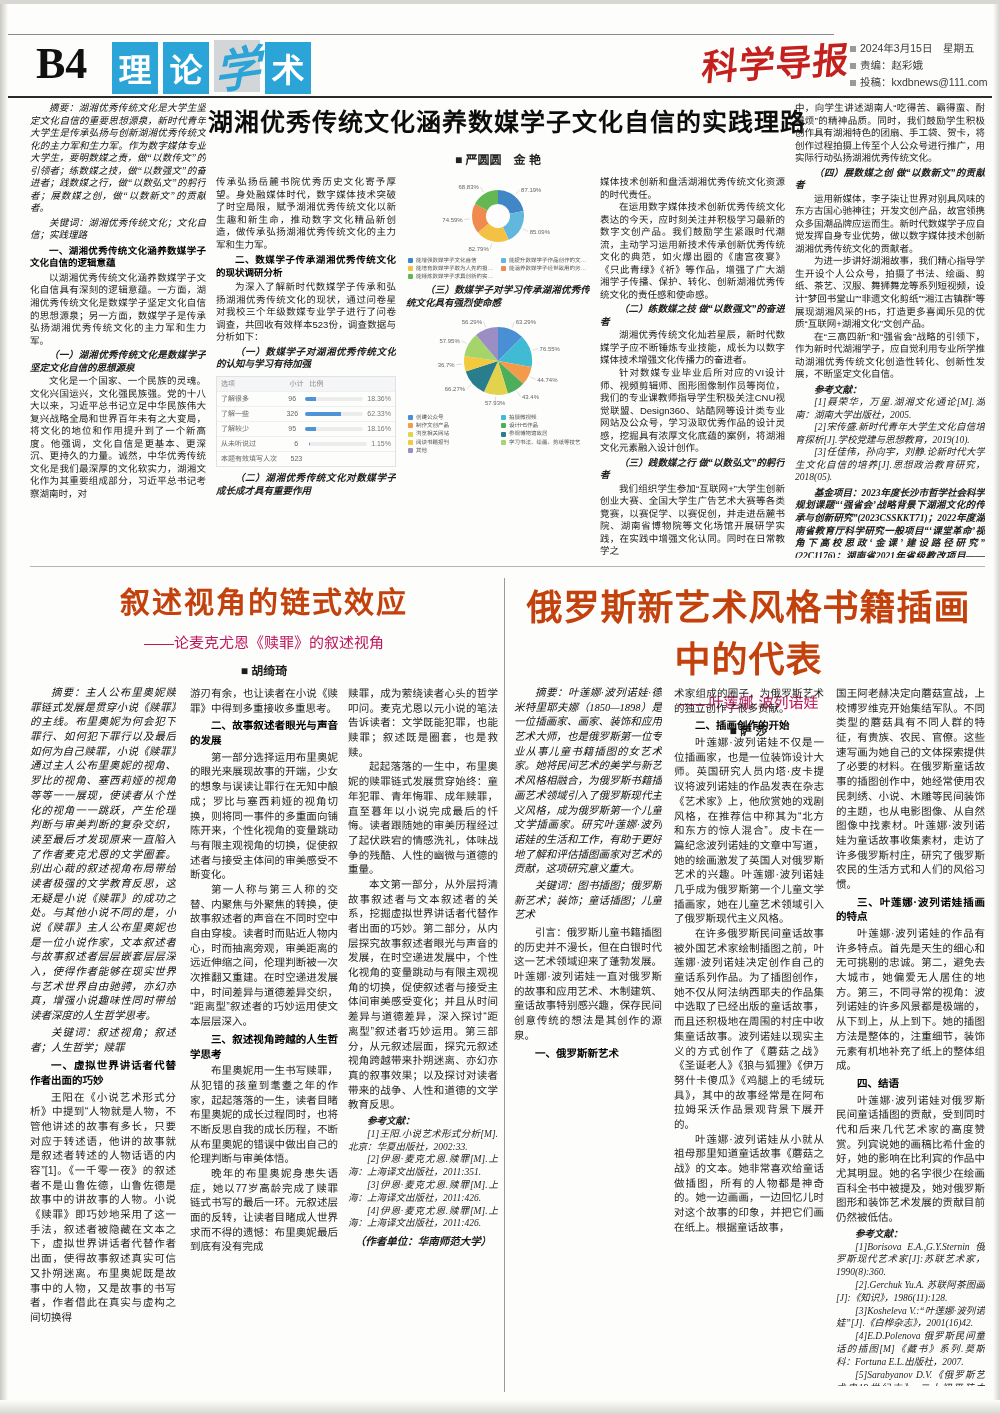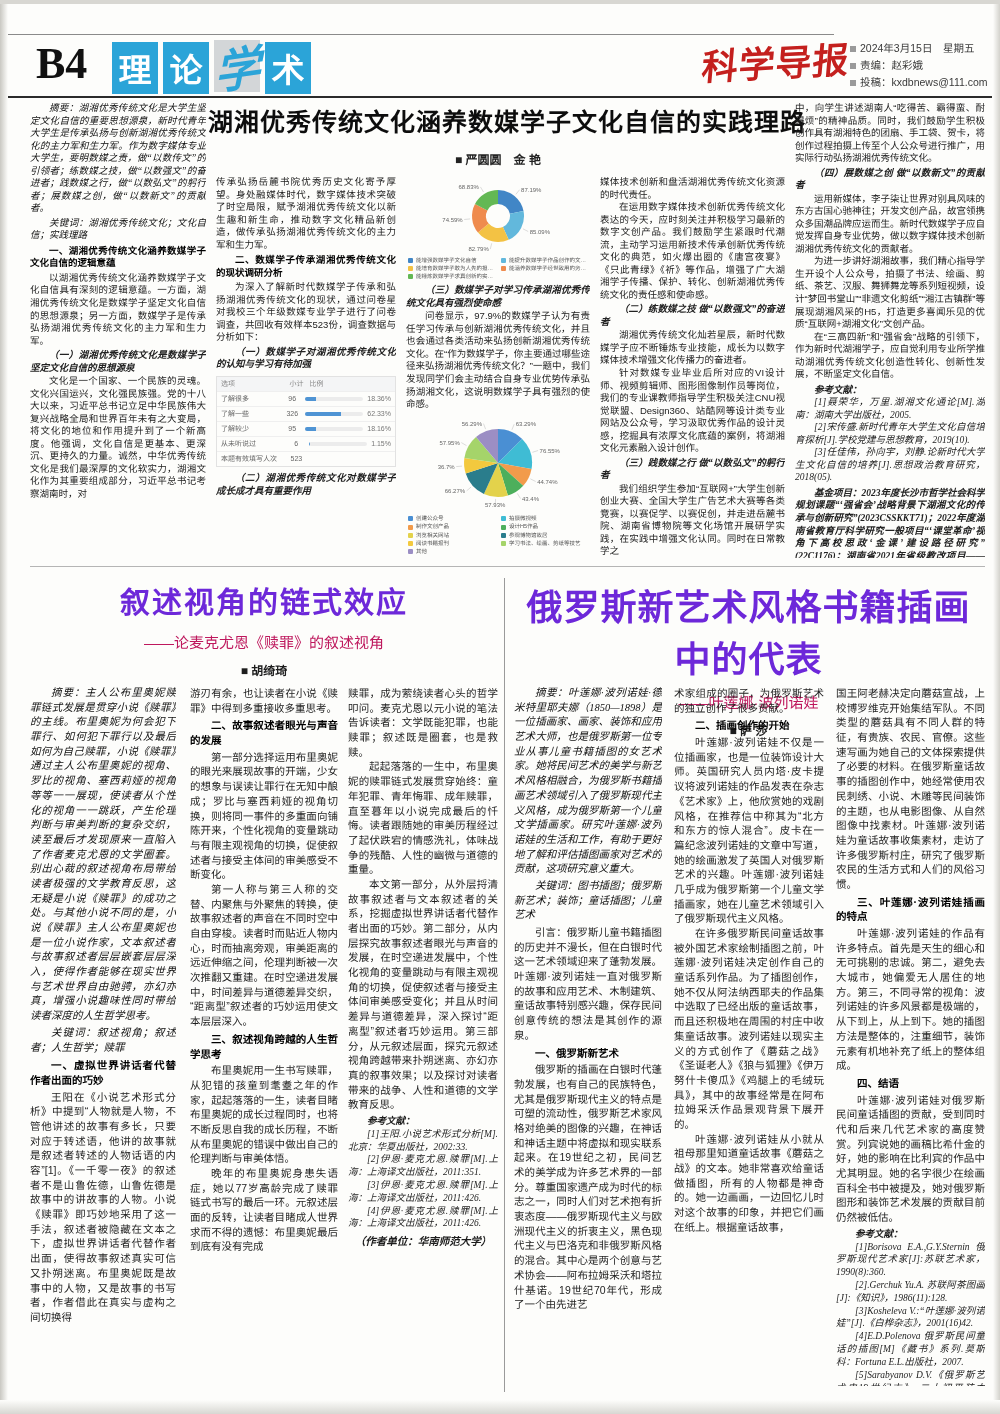--- a/index.html
+++ b/index.html
@@ -56,21 +56,21 @@
   .s-bar em{font-style:normal;color:#777;}
   
   .chart{margin:3px 0 4px;}
   .csvg{text-align:center;}
   .legend{display:grid;grid-template-columns:1fr 1fr;column-gap:6px;row-gap:1px;padding:0 2px;}
   .litem{display:flex;align-items:center;gap:3px;font-size:5.5px;color:#555;white-space:nowrap;overflow:hidden;}
   .ldot{display:inline-block;flex:none;width:5px;height:5px;border-radius:1px;}
   .litem em{font-style:normal;overflow:hidden;text-overflow:ellipsis;}
   
   .b-art{position:absolute;top:570px;height:824px;}
-  .b-art .t{text-align:center;font-family:"Liberation Serif","DejaVu Serif",serif;font-weight:900;color:#6d28d9;margin-top:4px;}
+  .b-art .t{text-align:center;font-family:"Liberation Serif","DejaVu Serif",serif;font-weight:900;color:#c2410c;margin-top:4px;}
   .b-art .st{text-align:center;font-size:15px;color:#be185d;margin-top:9px;}
   .b-art .bl{text-align:center;font-size:12px;font-weight:bold;margin-top:9px;}
   .b-art .col{font-size:10.5px;line-height:1.4;top:112px;height:700px;}
   .art-left{left:30px;width:468px;}
   .art-left .t{font-size:30px;letter-spacing:2px;}
   .art-right{left:512px;width:473px;}
   .art-right .t{font-size:36px;letter-spacing:1px;}
   .lc1{left:0;width:146px;} .lc2{left:160px;width:148px;} .lc3{left:318px;width:150px;}
   .rc1{left:2px;width:148px;} .rc2{left:162px;width:150px;} .rc3{left:324px;width:149px;}
   .b-art .ref,.b-art .refh{font-size:9.5px;line-height:1.35;}
@@ -214,21 +214,20 @@
               <i class="ldot" style="background: rgb(239, 139, 78);"></i>
               <em>能涵养数媒学子经世致用的务实精神</em>
             </span>
             <span class="litem">
               <i class="ldot" style="background: rgb(99, 184, 84);"></i>
               <em>能锤炼数媒学子求真创新的实践能力</em>
             </span>
           </div>
         </div>
         <div class="blk sub">（三）数媒学子对学习传承湖湘优秀传统文化具有强烈使命感</div>
-        <div class="blk p">问卷显示，97.9%的数媒学子认为有责任学习传承与创新湖湘优秀传统文化，并且也会通过各类活动来弘扬创新湖湘优秀传统文化。在“作为数媒学子，你主要通过哪些途径来弘扬湖湘优秀传统文化？”一题中，我们发现同学们会主动结合自身专业优势传承弘扬湖湘文化，这说明数媒学子具有强烈的使命感。</div>
         <div class="chart">
           <div class="csvg"><svg width="176" height="98" viewBox="0 0 176 98">
               <path d="M88 49 L88 15 A34 34 0 0 1 112.2 25.1 Z" fill="#4a8fd3"></path>
               <path d="M88 49 L112.2 25.1 A34 34 0 0 1 121.5 54.9 Z" fill="#3fbcd4"></path>
               <path d="M88 49 L121.5 54.9 A34 34 0 0 1 113.2 71.8 Z" fill="#f29b4b"></path>
               <path d="M88 49 L113.2 71.8 A34 34 0 0 1 97.9 81.5 Z" fill="#4daf5c"></path>
               <path d="M88 49 L97.9 81.5 A34 34 0 0 1 73.9 79.9 Z" fill="#e3d24b"></path>
               <path d="M88 49 L73.9 79.9 A34 34 0 0 1 55.7 59.5 Z" fill="#2a7d8c"></path>
               <path d="M88 49 L55.7 59.5 A34 34 0 0 1 54.4 44.1 Z" fill="#f3c93e"></path>
               <path d="M88 49 L54.4 44.1 A34 34 0 0 1 66 23.1 Z" fill="#a5d46a"></path>
@@ -353,21 +352,20 @@
 
   <div class="b-art art-right">
     <div class="t">俄罗斯新艺术风格书籍插画中的代表</div>
     <div class="st">——叶莲娜·波列诺娃</div>
     <div class="bl">■ 萨 莎</div>
     <div class="col rc1">
         <div class="blk abstract">摘要：叶莲娜·波列诺娃·德米特里耶夫娜（1850—1898）是一位插画家、画家、装饰和应用艺术大师，也是俄罗斯第一位专业从事儿童书籍插图的女艺术家。她将民间艺术的美学与新艺术风格相融合，为俄罗斯书籍插画艺术领域引入了俄罗斯现代主义风格，成为俄罗斯第一个儿童文学插画家。研究叶莲娜·波列诺娃的生活和工作，有助于更好地了解和评估插图画家对艺术的贡献，这项研究意义重大。</div>
         <div class="blk kw">关键词：图书插图；俄罗斯新艺术；装饰；童话插图；儿童艺术</div>
         <div class="blk p">引言：俄罗斯儿童书籍插图的历史并不漫长，但在白银时代这一艺术领域迎来了蓬勃发展。叶莲娜·波列诺娃一直对俄罗斯的故事和应用艺术、木制建筑、童话故事特别感兴趣，保存民间创意传统的想法是其创作的源泉。</div>
         <div class="blk h">一、俄罗斯新艺术</div>
-        <div class="blk p">俄罗斯的插画在白银时代蓬勃发展，也有自己的民族特色，尤其是俄罗斯现代主义的特点是可塑的流动性，俄罗斯艺术家风格对绝美的图像的兴趣，在神话和神话主题中将虚拟和现实联系起来。在19世纪之初，民间艺术的美学成为许多艺术界的一部分。尊重国家遗产成为时代的标志之一，同时人们对艺术抱有折衷态度——俄罗斯现代主义与欧洲现代主义的折衷主义，黑色现代主义与巴洛克和非俄罗斯风格的混合。其中心是两个创意与艺术协会——阿布拉姆采沃和塔拉什基诺。19世纪70年代，形成了一个由先进艺</div>
       </div>
     <div class="col rc2">
         <div class="blk p pc">术家组成的圈子，为俄罗斯艺术的独立创作了很多贡献。</div>
         <div class="blk h">二、插画创作的开始</div>
         <div class="blk p">叶莲娜·波列诺娃不仅是一位插画家，也是一位装饰设计大师。英国研究人员内塔·皮卡提议将波列诺娃的作品发表在杂志《艺术家》上，他欣赏她的戏剧风格，在推荐信中称其为“北方和东方的惊人混合”。皮卡在一篇纪念波列诺娃的文章中写道，她的绘画激发了英国人对俄罗斯艺术的兴趣。叶莲娜·波列诺娃几乎成为俄罗斯第一个儿童文学插画家，她在儿童艺术领域引入了俄罗斯现代主义风格。</div>
         <div class="blk p">在许多俄罗斯民间童话故事被外国艺术家绘制插图之前，叶莲娜·波列诺娃决定创作自己的童话系列作品。为了插图创作，她不仅从阿法纳西耶夫的作品集中选取了已经出版的童话故事，而且还积极地在周围的村庄中收集童话故事。波列诺娃以现实主义的方式创作了《蘑菇之战》《圣诞老人》《狼与狐狸》《伊万努什卡傻瓜》《鸡腿上的毛绒玩具》，其中的故事经常是在阿布拉姆采沃作品景观背景下展开的。</div>
         <div class="blk p">叶莲娜·波列诺娃从小就从祖母那里知道童话故事《蘑菇之战》的文本。她非常喜欢给童话做插图，所有的人物都是神奇的。她一边画画，一边回忆儿时对这个故事的印象，并把它们画在纸上。根据童话故事，</div>
       </div>
     <div class="col rc3">
         <div class="blk p pc">国王阿老赫决定向蘑菇宣战，上校博罗维克开始集结军队。不同类型的蘑菇具有不同人群的特征，有贵族、农民、官僚。这些速写画为她自己的文体探索提供了必要的材料。在俄罗斯童话故事的插图创作中，她经常使用农民刺绣、小说、木雕等民间装饰的主题，也从电影图像、从自然图像中找素材。叶莲娜·波列诺娃为童话故事收集素材，走访了许多俄罗斯村庄，研究了俄罗斯农民的生活方式和人们的风俗习惯。</div>

